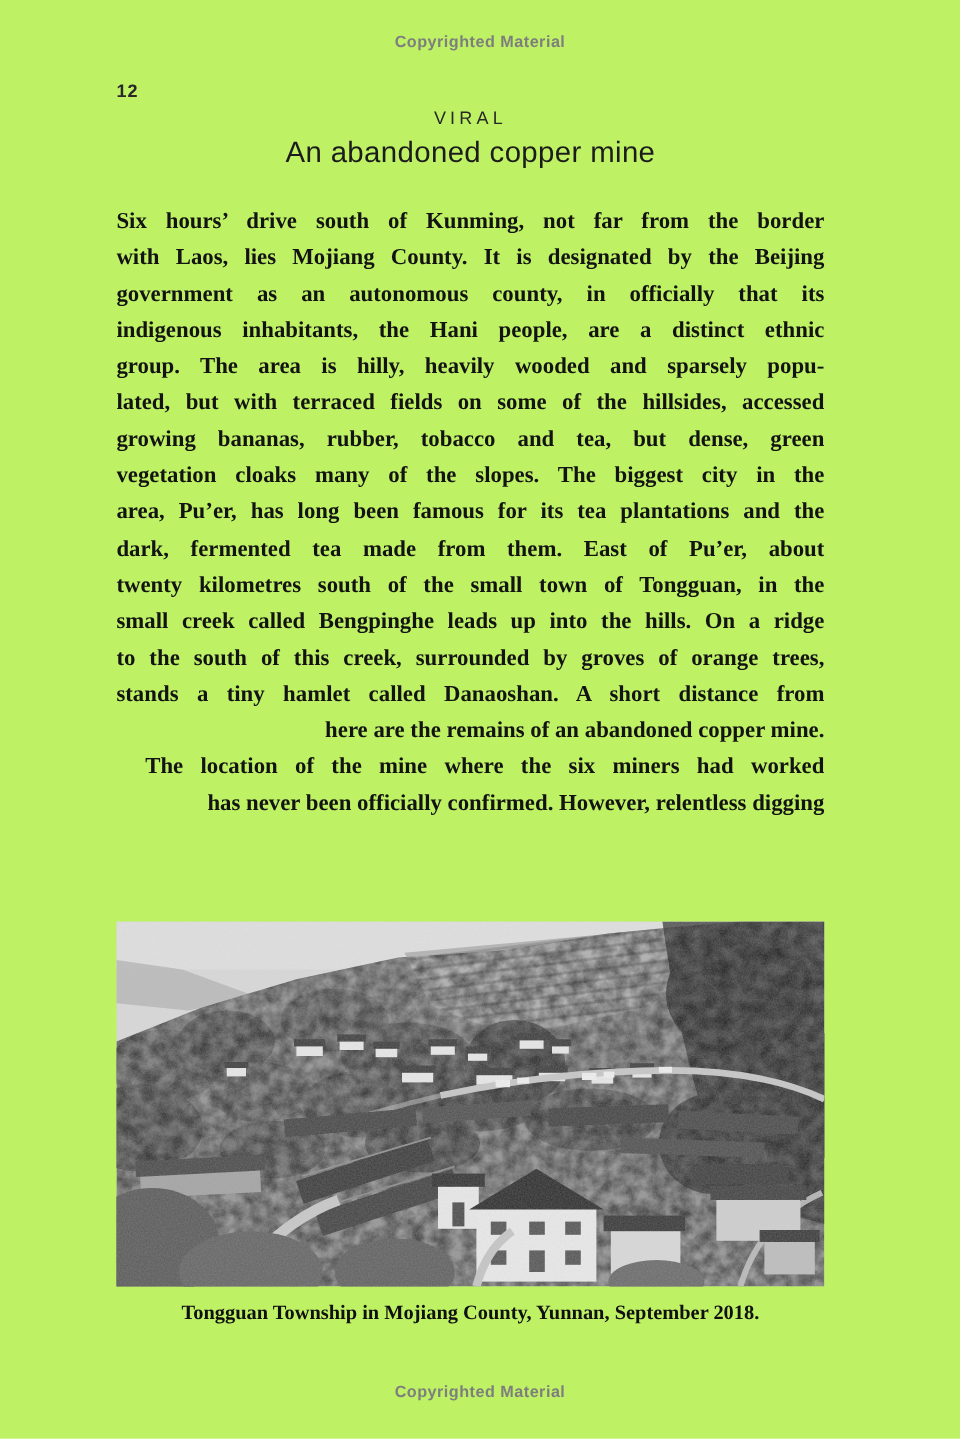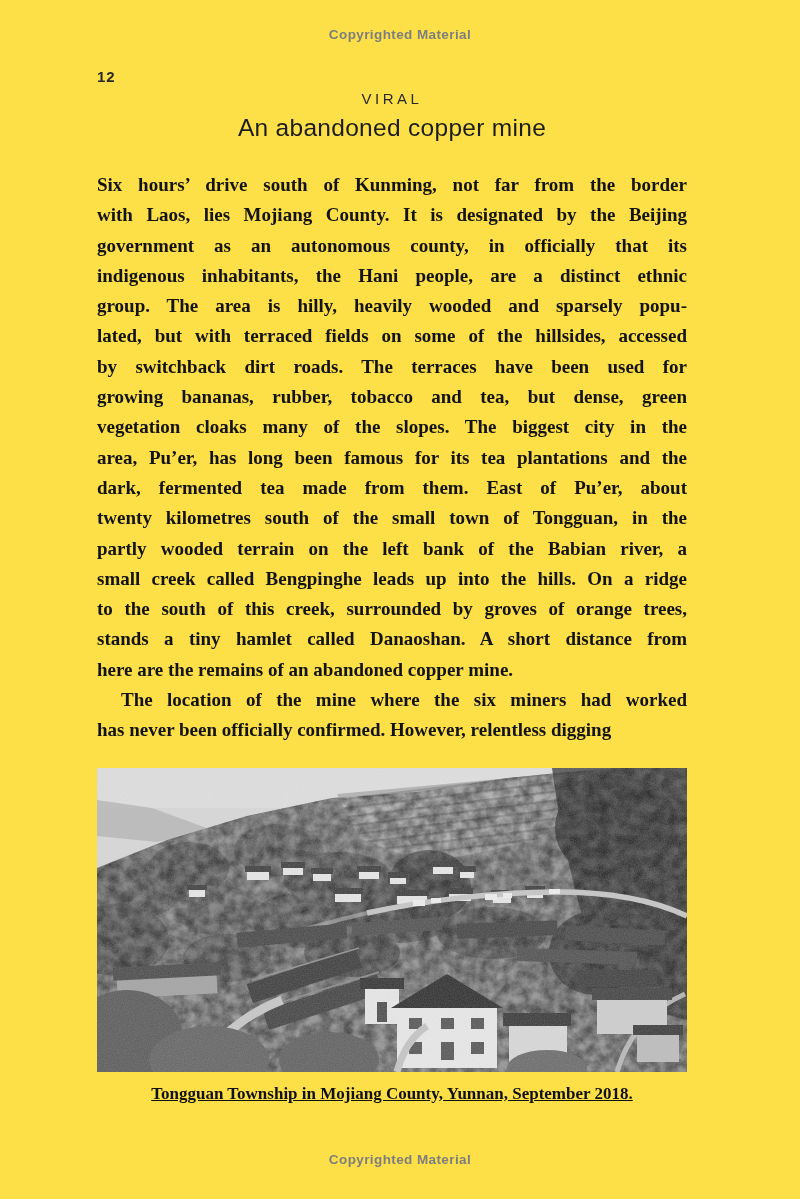--- a/index.html
+++ b/index.html
@@ -1,21 +1,21 @@
 <!DOCTYPE html>
 <html><head>
 <meta charset="utf-8">
 <style>
   html, body { margin: 0; padding: 0; }
   body { background: #ffffff; }
   .page {
     position: relative;
     width: 800px;
     height: 1199px;
-    background: #fde047;
+    background: #bef264;
     overflow: hidden;
     font-family: "Liberation Serif", "DejaVu Serif", serif;
     color: #141414;
   }
   .copyright-notice {
     position: absolute;
     left: 0; width: 100%;
     text-align: center;
     font-family: "Liberation Sans", "DejaVu Sans", sans-serif;
     font-weight: 700;
@@ -61,40 +61,39 @@
     color: #131313;
   }
   .pline {
     text-align: justify;
     height: 30.3px;
     overflow: hidden;
     white-space: normal;
     font-weight: bold;
   }
   .pline::after { content: ""; display: inline-block; width: 100%; height: 0; }
-  .pline--last { text-align: left; }
+  .pline--last { text-align: right; }
   .pline--last::after { content: none; }
   .pline--indent { text-indent: 24px; }
 
   .photo-figure {
     position: absolute;
     top: 768px; left: 97px; width: 590px; height: 304px;
     margin: 0;
   }
   .photo-figure svg { display: block; width: 100%; height: 100%; }
 
   .photo-caption {
     position: absolute;
     top: 1084px; left: 97px; width: 590px;
     text-align: center;
     font-family: "Liberation Serif", "DejaVu Serif", serif;
     font-weight: 700;
     font-size: 17px;
     color: #101010;
-    text-decoration: underline;
   }
 </style>
 </head>
 <body>
 
 <div class="page">
 
   <div class="copyright-notice top">Copyrighted Material</div>
 
   <div class="header-row">
@@ -104,27 +103,25 @@
 
   <h1 class="section-title" style="margin:0;">An abandoned copper mine</h1>
 
   <div class="body-text">
     <div class="pline">Six hours’ drive south of Kunming, not far from the border</div>
     <div class="pline">with Laos, lies Mojiang County. It is designated by the Beijing</div>
     <div class="pline">government as an autonomous county, in officially that its</div>
     <div class="pline">indigenous inhabitants, the Hani people, are a distinct ethnic</div>
     <div class="pline">group. The area is hilly, heavily wooded and sparsely popu-</div>
     <div class="pline">lated, but with terraced fields on some of the hillsides, accessed</div>
-    <div class="pline">by switchback dirt roads. The terraces have been used for</div>
     <div class="pline">growing bananas, rubber, tobacco and tea, but dense, green</div>
     <div class="pline">vegetation cloaks many of the slopes. The biggest city in the</div>
     <div class="pline">area, Pu’er, has long been famous for its tea plantations and the</div>
     <div class="pline">dark, fermented tea made from them. East of Pu’er, about</div>
     <div class="pline">twenty kilometres south of the small town of Tongguan, in the</div>
-    <div class="pline">partly wooded terrain on the left bank of the Babian river, a</div>
     <div class="pline">small creek called Bengpinghe leads up into the hills. On a ridge</div>
     <div class="pline">to the south of this creek, surrounded by groves of orange trees,</div>
     <div class="pline">stands a tiny hamlet called Danaoshan. A short distance from</div>
     <div class="pline pline--last">here are the remains of an abandoned copper mine.</div>
     <div class="pline pline--indent">The location of the mine where the six miners had worked</div>
     <div class="pline pline--last">has never been officially confirmed. However, relentless digging</div>
   </div>
 
   <figure class="photo-figure">
     <svg viewBox="0 0 590 304" preserveAspectRatio="none" role="img">

